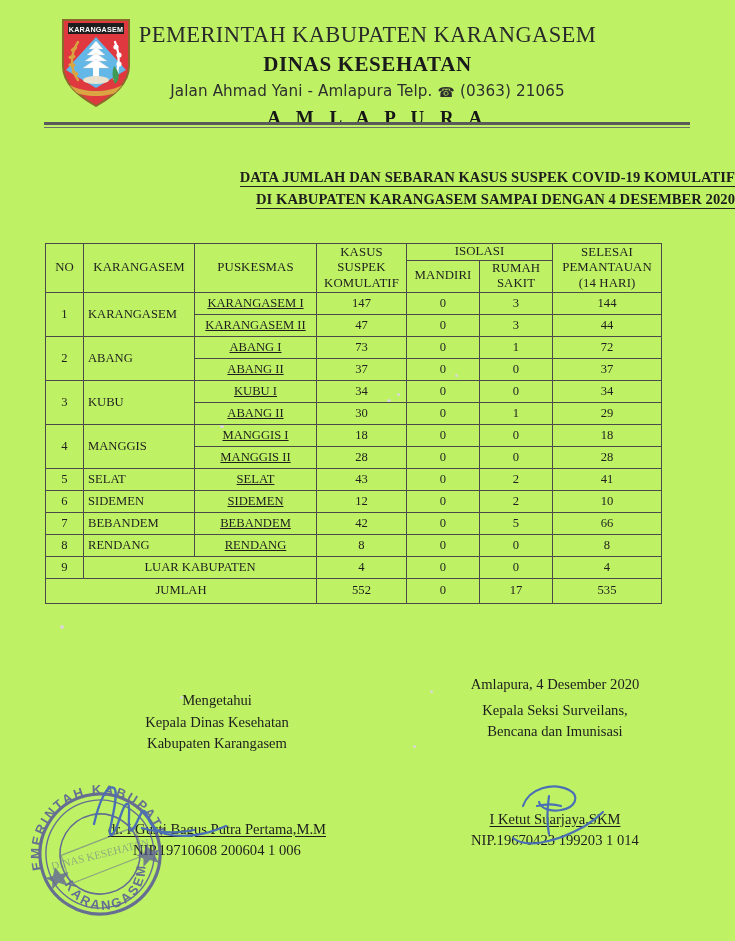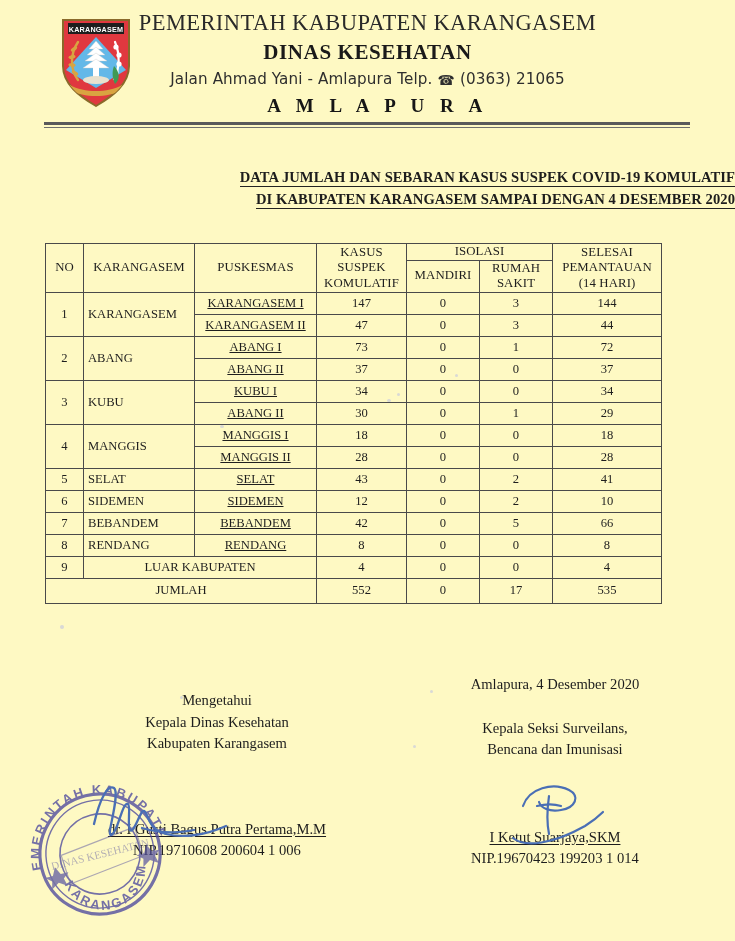--- a/index.html
+++ b/index.html
@@ -13,38 +13,39 @@
     height: 941px;
     position: relative;
     overflow: hidden;
     font-family: "Liberation Serif", "DejaVu Serif", serif;
     color: #1c1c1c;
     -webkit-font-smoothing: antialiased;
   }
   .page {
     position: absolute;
     inset: 0;
-    background: #fef9c3;
+    background: #bef264;
   }
 
   
   .letterhead {
     position: absolute;
     left: 0;
     top: 8px;
     width: 735px;
     text-align: center;
   }
   .lh-line1 {
     font-size: 22.5px;
     letter-spacing: 0.4px;
     line-height: 30px;
     color: #2a2a2a;
     white-space: nowrap;
     font-weight: 400;
+    margin-top: 12px;
   }
   .lh-line2 {
     font-size: 21px;
     font-weight: bold;
     letter-spacing: 0.6px;
     line-height: 28px;
     color: #1a1a1a;
   }
   .lh-line3 {
     font-family: "DejaVu Sans", "Liberation Sans", sans-serif;
@@ -181,21 +182,21 @@
     line-height: 21.5px;
     color: #1d1d1d;
   }
   .sig-gap-l { height: 64px; }
   .sig-gap-r { height: 66px; }
   .sig-name {
     text-decoration: underline;
     text-underline-offset: 2px;
   }
   .sig-nip { white-space: nowrap; }
-  .sig-date { margin-bottom: 22px; }
+  .sig-date { margin-bottom: 4px; }
 
   
   .stamp {
     position: absolute;
     left: 18px;
     top: 772px;
     width: 164px;
     height: 164px;
     pointer-events: none;
   }

